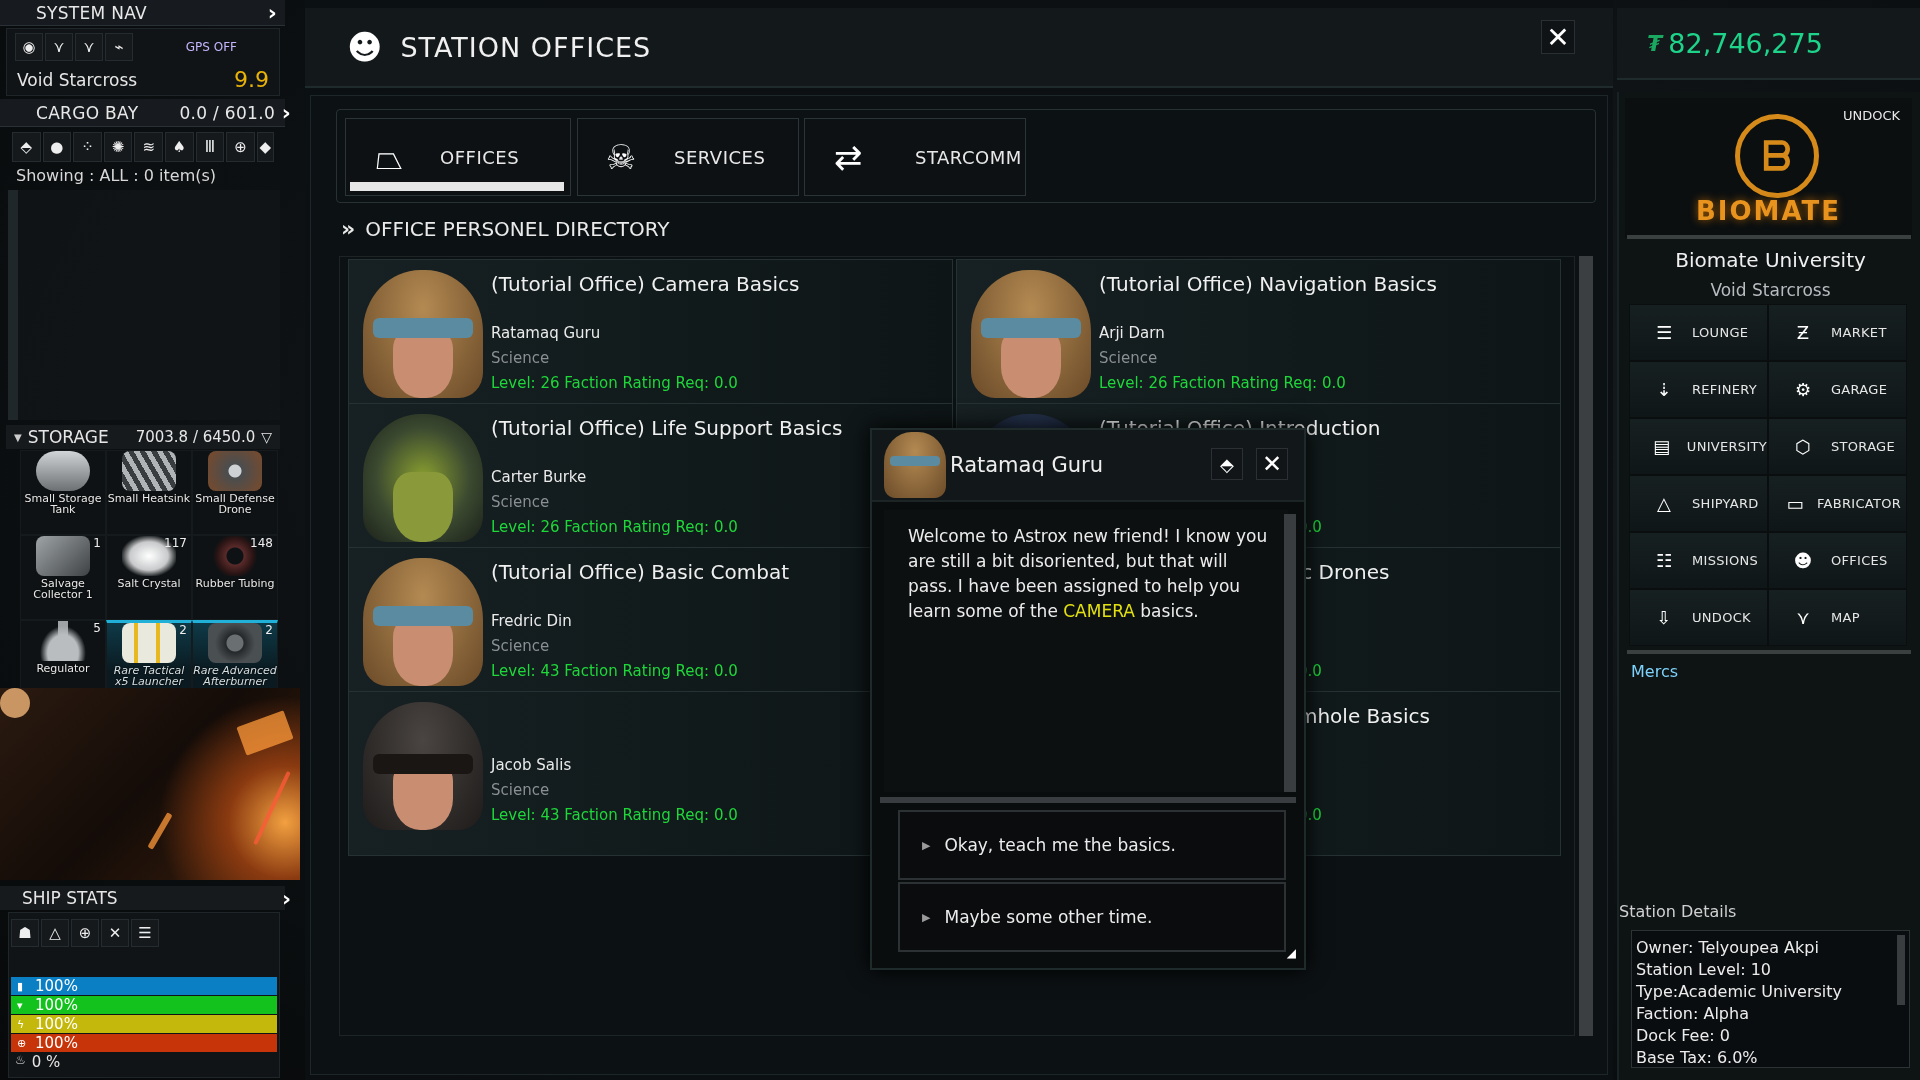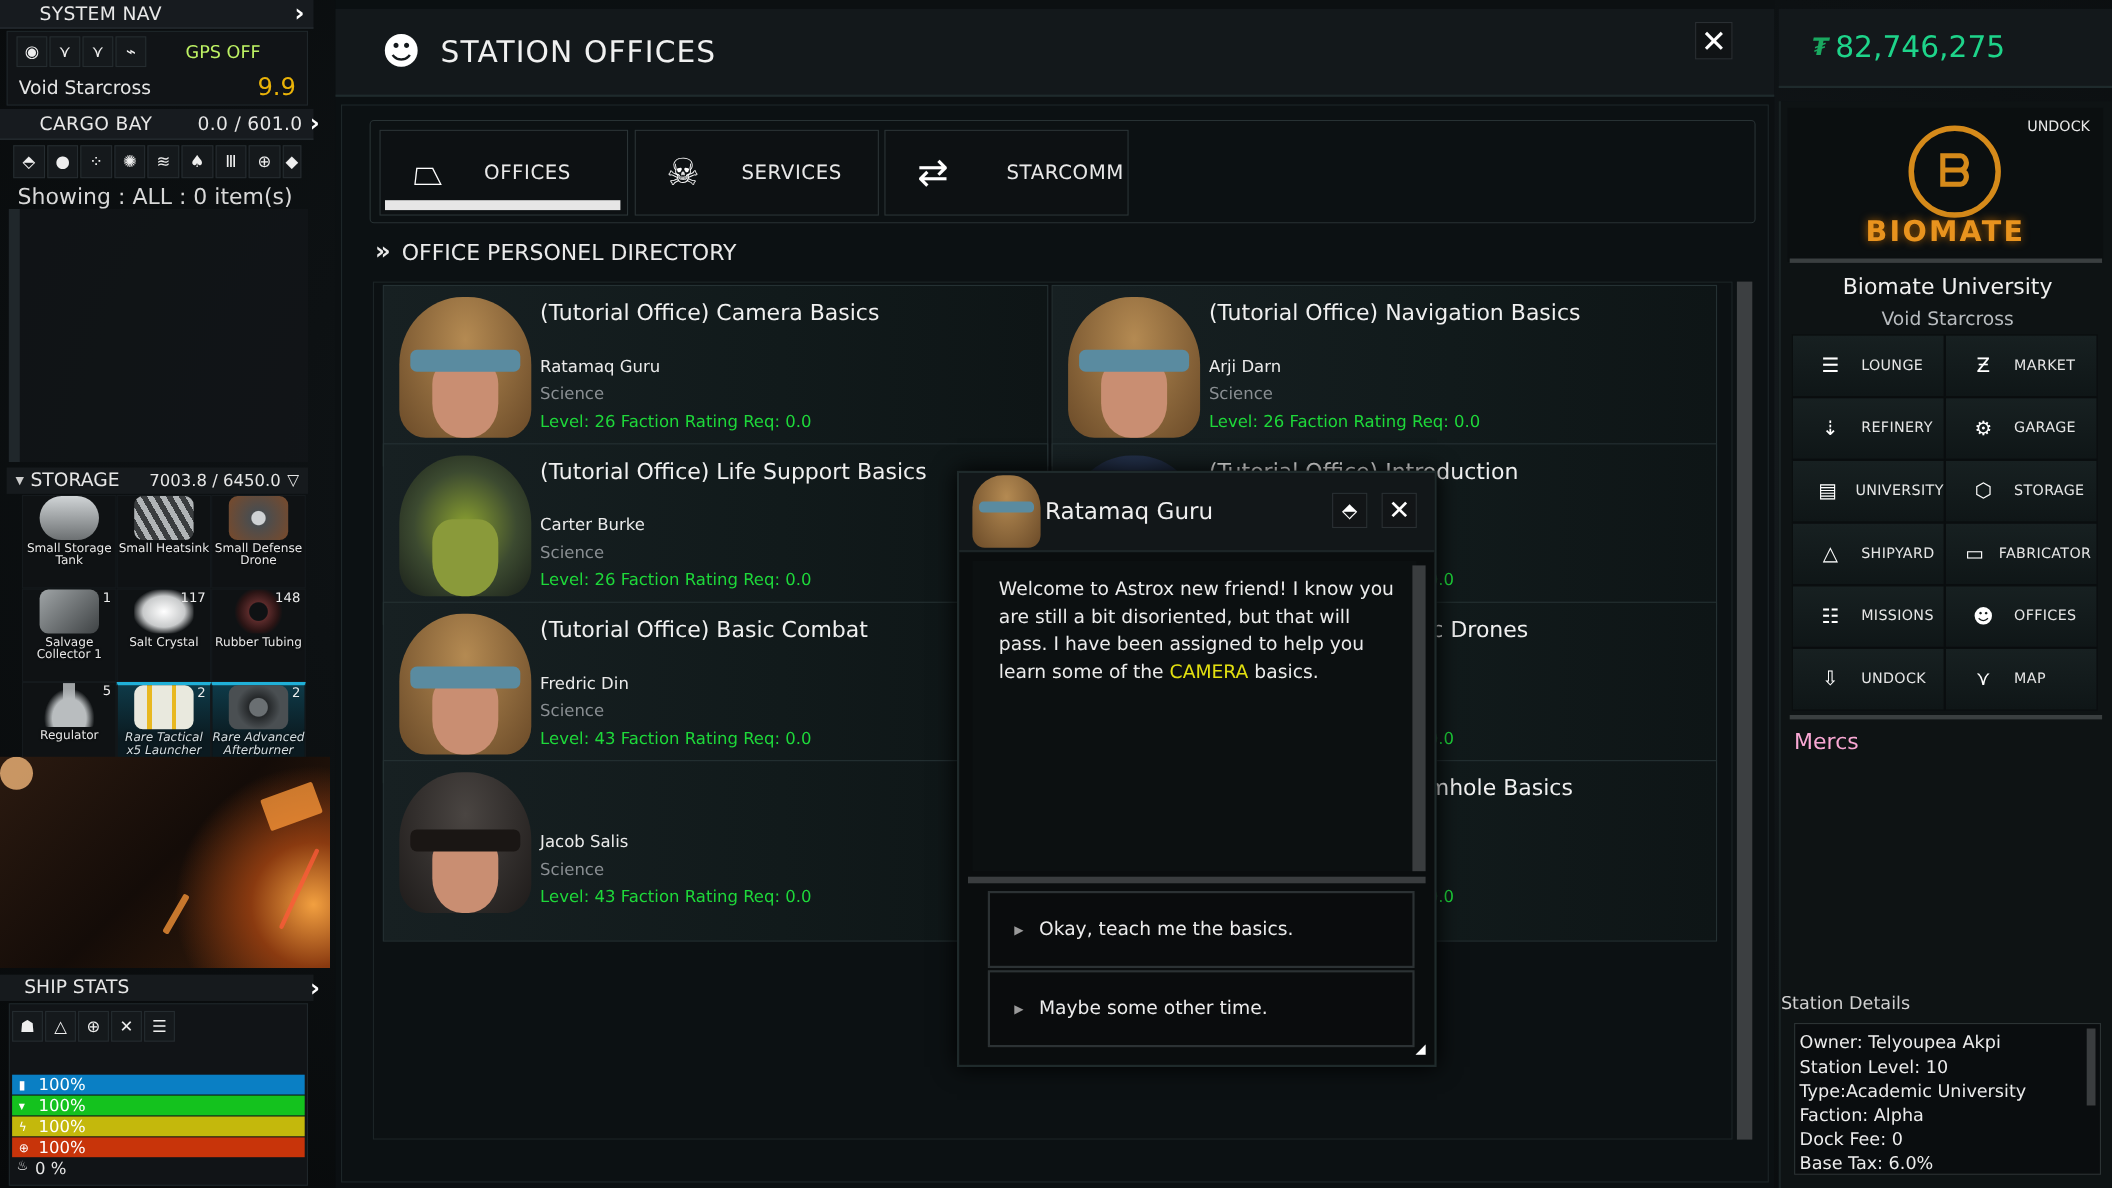--- a/index.html
+++ b/index.html
@@ -8,25 +8,25 @@
 
   
   .left { position: absolute; left: 0; top: 0; width: 285px; height: 1080px; }
   .sec-head { height: 26px; background: #171b1f; border-bottom: 1px solid #2a3136; display: flex; align-items: center; padding: 0 10px 0 36px; font-size: 17px; color: #e8e8e8; letter-spacing: 0.3px; }
   .sec-head .val { margin-left: auto; font-size: 17px; }
   .chev-r { position: absolute; right: -16px; font-size: 22px; color: #fff; font-weight: bold; }
   .navbox { background: #111417; border: 1px solid #1f262a; }
   .iconrow { display: flex; gap: 2px; padding: 4px 8px; }
   .ibtn { width: 28px; height: 28px; background: #15191c; border: 1px solid #252c30; display: flex; align-items: center; justify-content: center; color: #eee; font-size: 15px; }
   .sysnav-row { display: flex; align-items: center; }
-  .gps { margin-left: auto; margin-right: 42px; font-size: 16px; color: #bef264; }
+  .gps { margin-left: auto; margin-right: 42px; font-size: 12px; color: #c4b5fd; }
   .loc-row { display: flex; align-items: center; padding: 2px 10px 6px 10px; font-size: 17px; }
   .loc-row .num { margin-left: auto; color: #eab308; font-size: 22px; }
   .cargo-icons .ibtn { width: 30px; height: 30px; }
-  .showing { font-size: 20px; color: #d8d8d8; padding: 2px 10px; }
+  .showing { font-size: 16px; color: #d8d8d8; padding: 2px 10px; }
   .cargo-area { position: absolute; left: 8px; top: 190px; width: 272px; height: 230px; background: rgba(20,24,27,0.6); }
   .cargo-scroll { position: absolute; left: 8px; top: 190px; width: 10px; height: 230px; background: #20272b; }
   .storage-head { position: absolute; left: 6px; top: 425px; width: 274px; height: 24px; background: #161a1d; display: flex; align-items: center; padding: 0 8px; font-size: 17px; }
   .storage-head .tri { font-size: 10px; margin-right: 6px; color: #ccc; }
   .storage-head .val { margin-left: auto; font-size: 15px; }
   .storage-head .filter { margin-left: 6px; font-size: 14px; }
   .storage-grid { position: absolute; left: 20px; top: 450px; width: 262px; display: grid; grid-template-columns: repeat(3, 86px); grid-auto-rows: 85px; gap: 0; }
   .sitem { position: relative; background: #0f1214; border: 1px solid #151a1d; display: flex; flex-direction: column; align-items: center; justify-content: flex-start; padding-bottom: 4px; }
   .sitem.rare { background: linear-gradient(180deg, #0e3a48 0%, #0b1a20 60%); border-top: 3px solid #20b0d8; }
   .sitem .cnt { position: absolute; right: 4px; top: 0; font-size: 12px; color: #eee; }
@@ -93,21 +93,21 @@
   .logo-ring { position: absolute; left: 110px; top: 16px; width: 84px; height: 84px; border-radius: 50%; border: 5px solid #d58a1a; display: flex; align-items: center; justify-content: center; color: #d58a1a; font-size: 40px; font-weight: bold; }
   .logo-text { position: absolute; left: 0; width: 287px; top: 98px; text-align: center; font-size: 26px; font-weight: bold; color: #e8931e; letter-spacing: 2px; text-shadow: 0 0 8px #a05a00; font-family: "DejaVu Sans", sans-serif; }
   .logo-sep { position: absolute; left: 8px; top: 143px; width: 284px; height: 4px; background: #3a3f40; }
   .st-name { position: absolute; left: 0; width: 303px; top: 156px; text-align: center; font-size: 20px; color: #f0f0f0; }
   .st-sys { position: absolute; left: 0; width: 303px; top: 188px; text-align: center; font-size: 17px; color: #b8bcbf; }
   .navgrid { position: absolute; left: 10px; top: 212px; width: 278px; display: grid; grid-template-columns: 139px 139px; grid-auto-rows: 57px; }
   .nbtn { background: linear-gradient(180deg, #172021 0%, #0f1617 100%); border: 1px solid #0a0e0f; display: flex; align-items: center; padding-left: 20px; }
   .nbtn .ni { width: 28px; font-size: 18px; color: #fff; text-align: center; }
   .nbtn .nl { font-size: 13px; color: #e6e6e6; margin-left: 14px; letter-spacing: 0.3px; }
   .grid-sep { position: absolute; left: 8px; top: 558px; width: 284px; height: 4px; background: #3a3f40; }
-  .mercs { position: absolute; left: 12px; top: 570px; font-size: 20px; color: #f9a8d4; }
+  .mercs { position: absolute; left: 12px; top: 570px; font-size: 16px; color: #7dd3fc; }
   .sd-title { position: absolute; left: 0; top: 810px; font-size: 16px; color: #d0d0d0; }
   .sd-box { position: absolute; left: 12px; top: 838px; width: 279px; height: 138px; border: 1px solid #2c3334; background: rgba(8,10,11,0.6); padding: 6px 4px; }
   .sd-box div { font-size: 16px; line-height: 22px; color: #ececec; }
   .sd-scroll { position: absolute; right: 4px; top: 4px; width: 8px; height: 70px; background: #3a3d3f; }
 </style>
 </head>
 <body>
 
 <div class="root">
 

